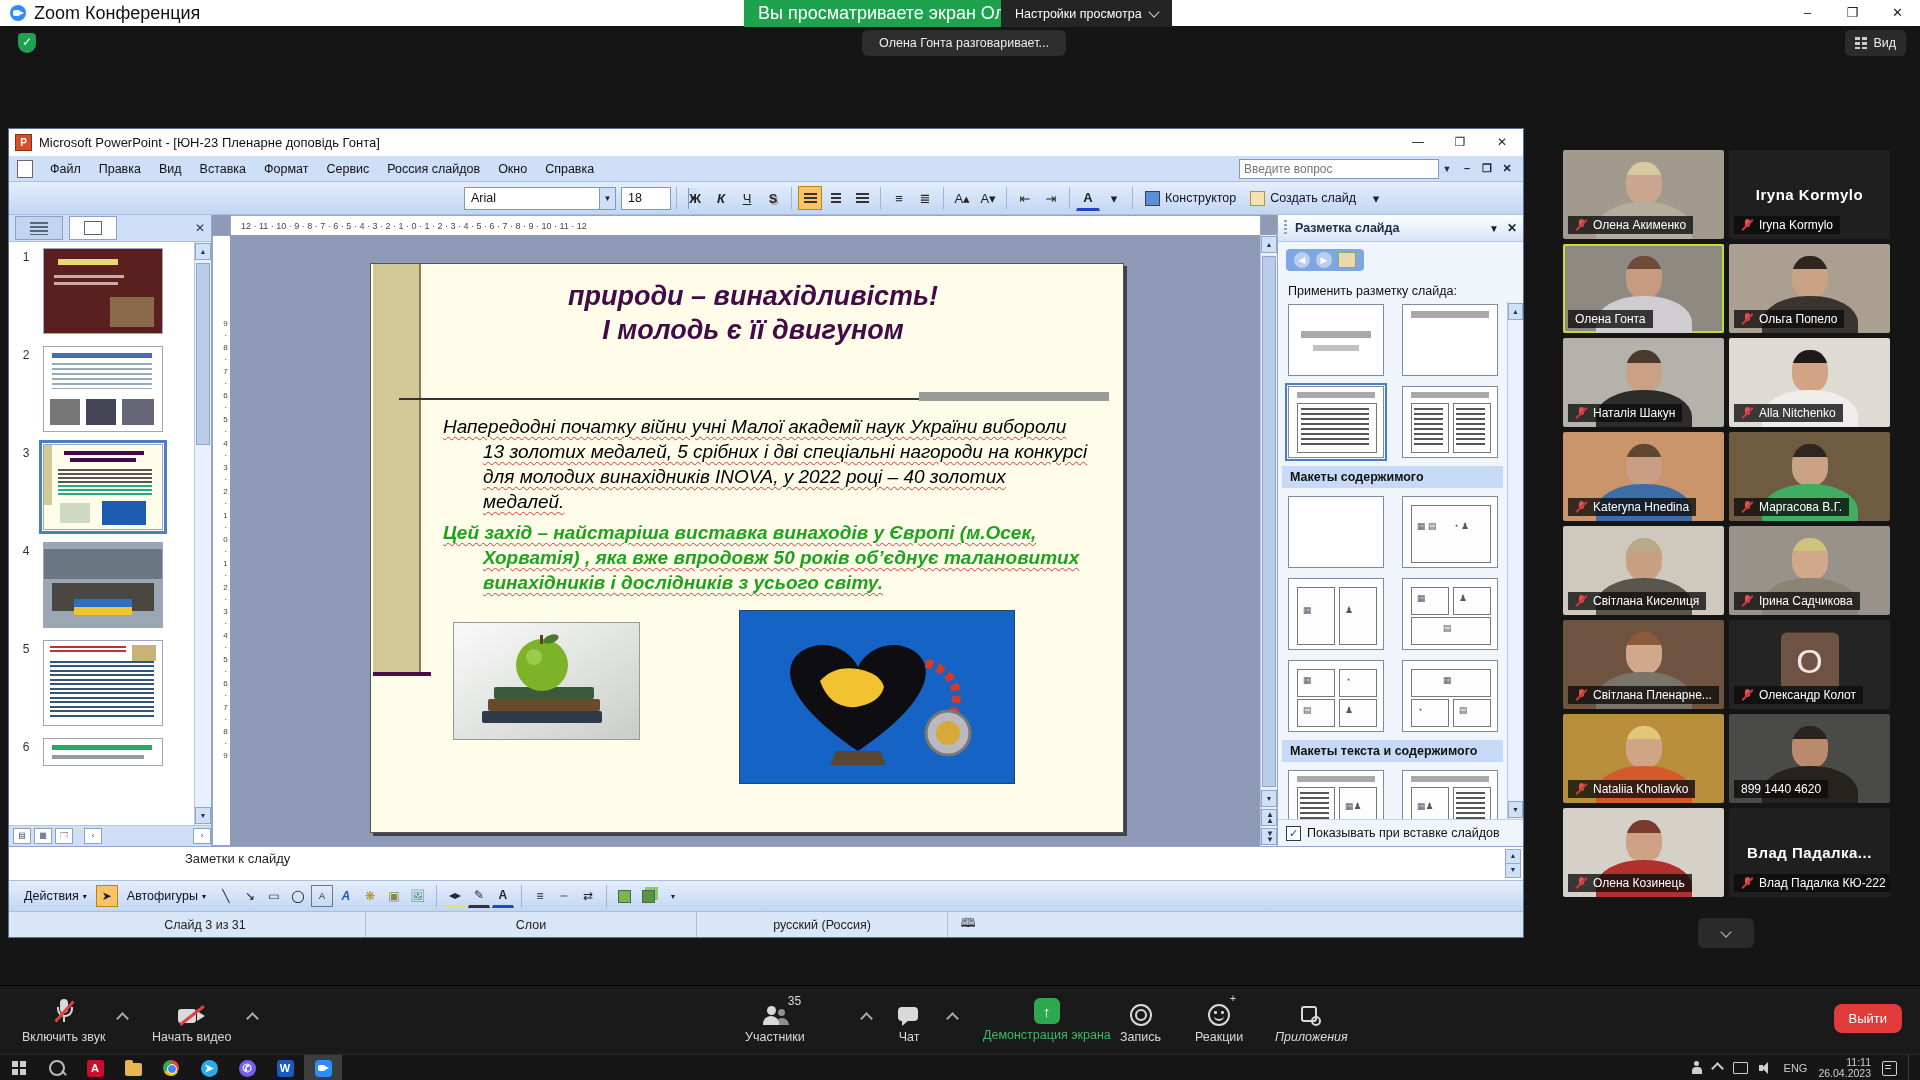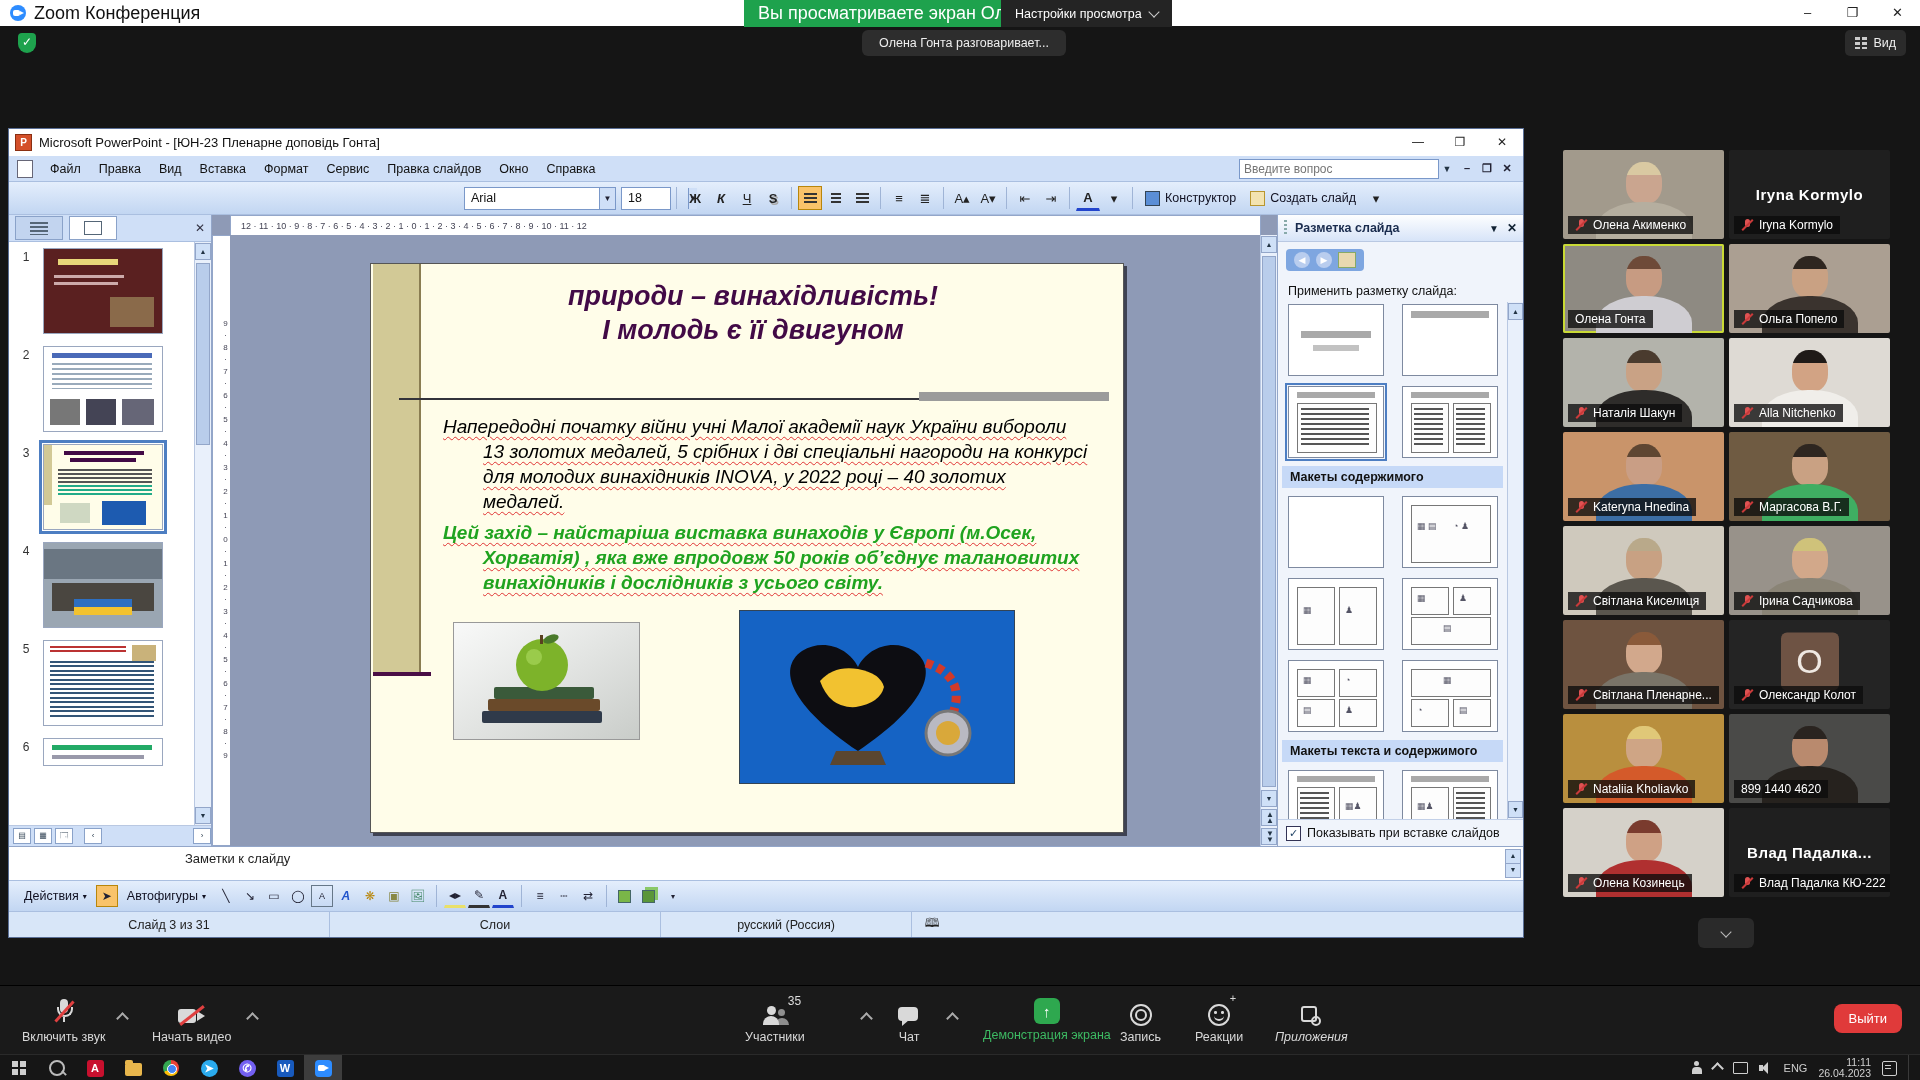--- a/index.html
+++ b/index.html
@@ -145,21 +145,21 @@
   .pp-notes{height:33px;background:#fff;border-top:1px solid #93a6c9;position:relative;flex:0 0 auto;font-size:13px;color:#222;}
   .pp-notes .nlab{position:absolute;left:176px;top:4px;}
   .pp-notes .narr{position:absolute;right:2px;width:14px;height:13px;background:#cfe0f7;border:1px solid #93a6c9;
                   font-size:7px;color:#234;text-align:center;line-height:12px;}
   .pp-draw{height:30px;background:linear-gradient(#e4eefc,#c2d6f2);border-top:1px solid #aabfe0;display:flex;
            align-items:center;font-size:12.5px;color:#112;gap:2px;padding-left:8px;flex:0 0 auto;}
   .dbtn{display:flex;align-items:center;gap:4px;padding:2px 6px;border:1px solid transparent;}
   .dico{width:20px;height:20px;border:1px solid transparent;display:flex;align-items:center;justify-content:center;font-size:12px;color:#223;}
   .dico.hl{background:#f9c36a;border-color:#b8860b;}
   .pp-status{height:25px;background:#d8e6f8;border-top:1px solid #aabfe0;display:flex;align-items:center;
-             font-size:12.5px;color:#222;flex:0 0 auto;}
+             font-size:12.5px;color:#222;flex:0 0 auto;padding-left:36px;}
   .stcell{height:100%;display:flex;align-items:center;justify-content:center;border-right:1px solid #aabfe0;}
   
   #participants{position:absolute;left:1563px;top:150px;width:327px;display:grid;
                 grid-template-columns:161px 161px;grid-auto-rows:89px;gap:5px;}
   .tile{position:relative;background:#1f1f1f;overflow:hidden;border-radius:2px;}
   .tile.speaking{outline:2px solid #c9da35;outline-offset:-2px;}
   .photo{background:var(--bg,#333);}
   .photo::before{content:"";position:absolute;left:50%;top:14%;width:36px;height:42px;transform:translateX(-50%);
      background:linear-gradient(var(--hair,#40332a) 0 32%,var(--skin,#c9a183) 32%);border-radius:46% 46% 42% 42%;}
   .photo::after{content:"";position:absolute;left:50%;top:58%;width:96px;height:56px;transform:translateX(-50%);
@@ -283,21 +283,21 @@
       </div>
     </div>
     <div class="pp-menubar">
       <span class="pp-docicon"></span>
       <span class="menu">Файл</span>
       <span class="menu">Правка</span>
       <span class="menu">Вид</span>
       <span class="menu">Вставка</span>
       <span class="menu">Формат</span>
       <span class="menu">Сервис</span>
-      <span class="menu">Правка слайдов</span>
+      <span class="menu">Россия слайдов</span>
       <span class="menu">Окно</span>
       <span class="menu">Справка</span>
       <input class="askbox" placeholder="Введите вопрос" style="">
       <span class="combo-arrow">▼</span>
       <div class="pp-docctl">
         <span>–</span>
         <span>❐</span>
         <span>✕</span>
       </div>
     </div>

